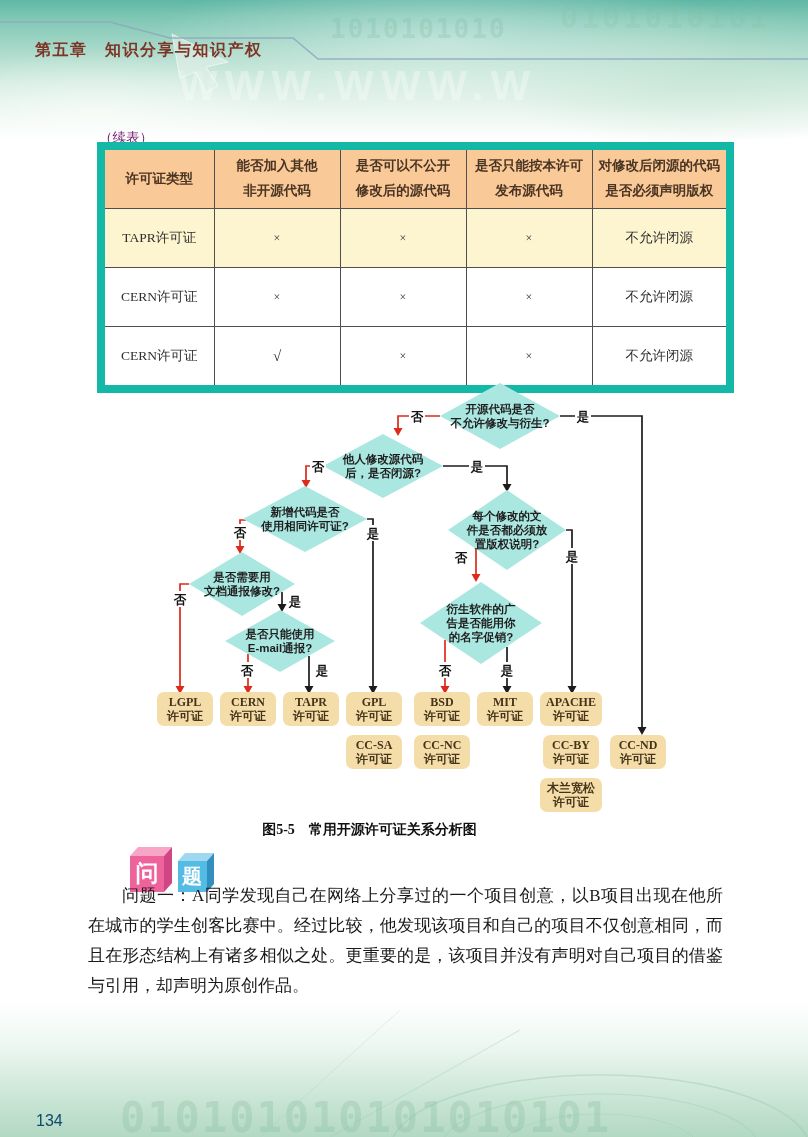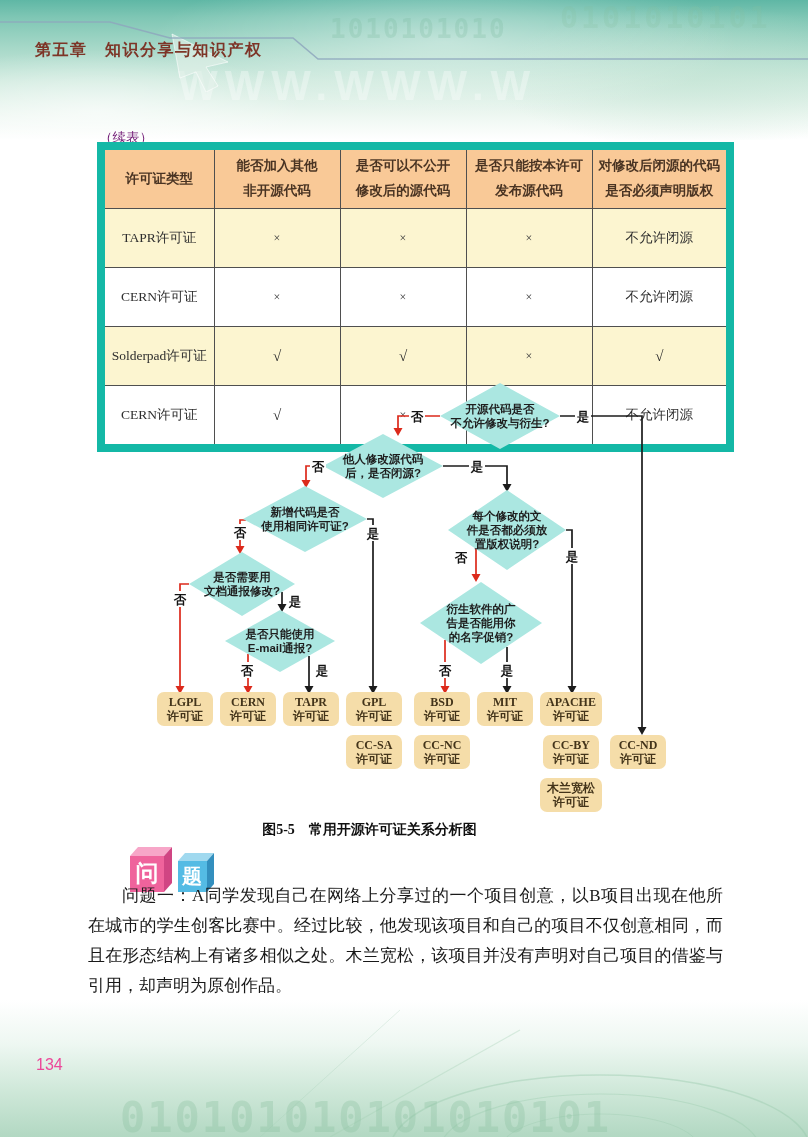--- a/index.html
+++ b/index.html
@@ -49,21 +49,21 @@
   
   .questions{position:absolute;left:88px;top:881px;width:635px;z-index:2;
     font-family:"Liberation Serif",serif;font-size:17px;line-height:30px;color:#191919;
     text-align:justify;}
   .questions p{margin:0;text-indent:2em;}
 
   
   .footer-band{position:absolute;left:0;bottom:0;width:808px;height:137px;z-index:0;
     background:linear-gradient(to bottom,rgba(224,241,231,0) 0%,rgba(224,241,231,.55) 32%,#cfe8d9 66%,#b2d8c2 100%);}
   .footer-deco{position:absolute;left:0;bottom:0;}
-  .page-number{position:absolute;left:36px;top:1056px;font-size:16px;color:#ec4899;z-index:3;}
+  .page-number{position:absolute;left:36px;top:1112px;font-size:16px;color:#0c4a6e;z-index:3;}
 </style>
 </head>
 <body>
 
 <div class="page">
 
   <div class="header-band"></div>
   <svg class="header-deco" width="808" height="140" viewBox="0 0 808 140">
     <text x="178" y="100" style="font:bold 42px 'Liberation Sans',sans-serif;fill:rgba(255,255,255,0.33);letter-spacing:7px;">WWW.WWW.W</text>
     <text x="330" y="38" style="font:bold 26px 'DejaVu Sans Mono',monospace;fill:rgba(120,185,155,0.25);letter-spacing:2px;">1010101010</text>
@@ -99,27 +99,20 @@
           <td class="cross">×</td>
           <td class="cross">×</td>
           <td>不允许闭源</td>
         </tr>
         <tr>
           <td>CERN许可证</td>
           <td class="cross">×</td>
           <td class="cross">×</td>
           <td class="cross">×</td>
           <td>不允许闭源</td>
-        </tr>
-        <tr class="shade">
-          <td>Solderpad许可证</td>
-          <td class="check">√</td>
-          <td class="check">√</td>
-          <td class="cross">×</td>
-          <td class="check">√</td>
         </tr>
         <tr>
           <td>CERN许可证</td>
           <td class="check">√</td>
           <td class="cross">×</td>
           <td class="cross">×</td>
           <td>不允许闭源</td>
         </tr>
       </tbody>
   </table>
@@ -291,21 +284,21 @@
     </g>
     <g>
       <polygon points="58,19 65,11 94,11 87,19" fill="#a0d9ef"></polygon>
       <polygon points="87,19 94,11 94,42 87,50" fill="#338fbe"></polygon>
       <rect x="58" y="19" width="29" height="31" fill="#54bbe4"></rect>
       <text x="72" y="41" text-anchor="middle" style="font:bold 20px 'Liberation Sans',sans-serif;fill:#ffffff;">题</text>
     </g>
   </svg>
 
   <div class="questions">
-    <p>问题一：A同学发现自己在网络上分享过的一个项目创意，以B项目出现在他所在城市的学生创客比赛中。经过比较，他发现该项目和自己的项目不仅创意相同，而且在形态结构上有诸多相似之处。木兰宽松，该项目并没有声明对自己项目的借鉴与引用，却声明为原创作品。</p>
+    <p>问题一：A同学发现自己在网络上分享过的一个项目创意，以B项目出现在他所在城市的学生创客比赛中。经过比较，他发现该项目和自己的项目不仅创意相同，而且在形态结构上有诸多相似之处。更重要的是，该项目并没有声明对自己项目的借鉴与引用，却声明为原创作品。</p>
   </div>
 
   <div class="footer-band"></div>
   <svg class="footer-deco" width="808" height="137" viewBox="0 0 808 137">
     <ellipse cx="600" cy="150" rx="210" ry="75" fill="none" stroke="rgba(150,200,170,0.4)" stroke-width="1.5"></ellipse>
     <ellipse cx="600" cy="150" rx="160" ry="56" fill="none" stroke="rgba(150,200,170,0.35)" stroke-width="1.2"></ellipse>
     <ellipse cx="600" cy="150" rx="100" ry="36" fill="none" stroke="rgba(150,200,170,0.3)" stroke-width="1"></ellipse>
     <line x1="330" y1="137" x2="520" y2="30" stroke="rgba(160,205,178,0.35)" stroke-width="1.2"></line>
     <line x1="260" y1="137" x2="400" y2="10" stroke="rgba(160,205,178,0.28)" stroke-width="1"></line>
     <text x="120" y="132" style="font:bold 42px 'DejaVu Sans Mono',monospace;fill:rgba(138,190,158,0.33);letter-spacing:2px;">010101010101010101</text>

